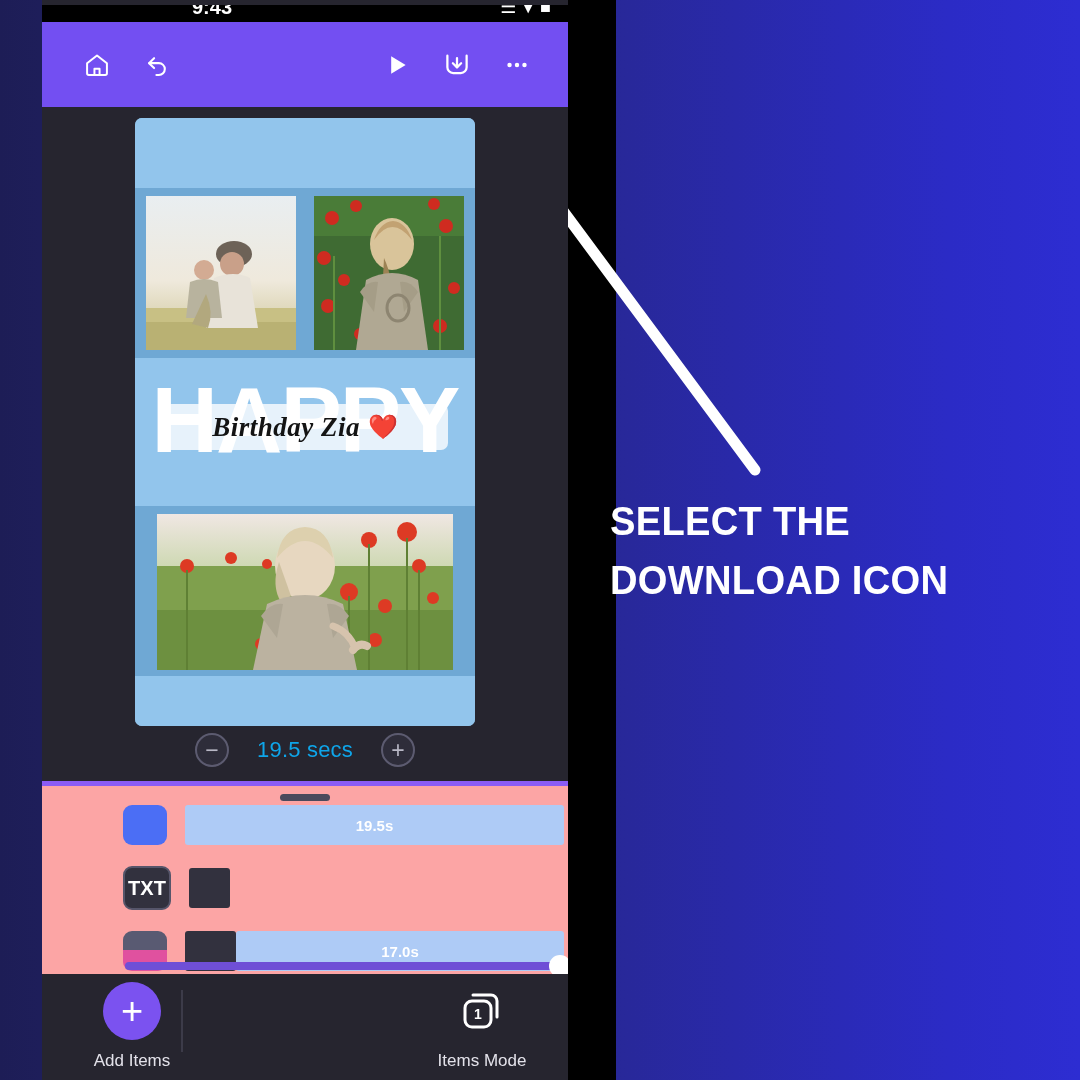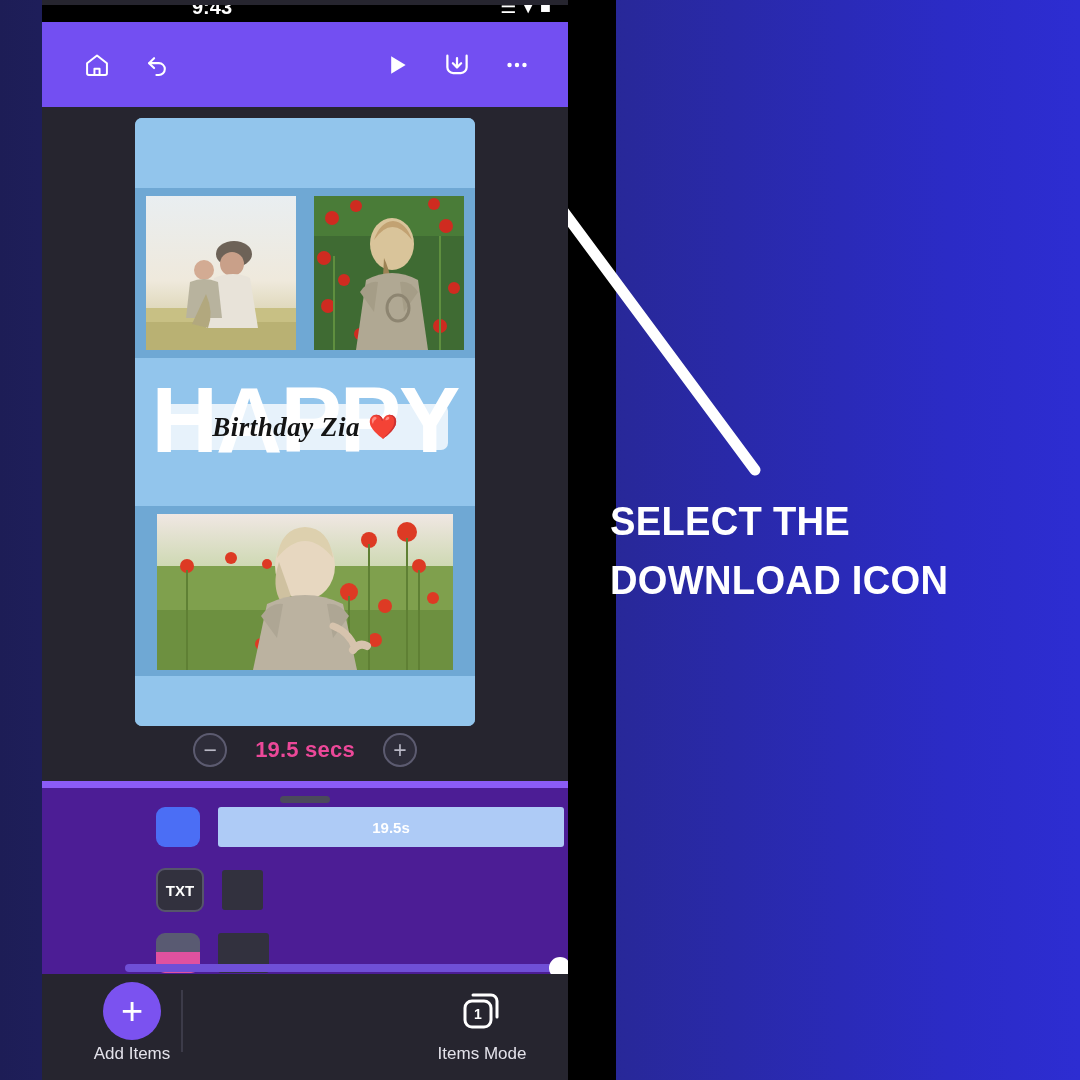--- a/index.html
+++ b/index.html
@@ -74,36 +74,36 @@
   #duration{
     position:absolute;left:0;top:620px;width:526px;height:46px;
     display:flex;align-items:center;justify-content:center;gap:28px;
   }
   .circ-btn{
     width:30px;height:30px;border-radius:50%;border:2px solid #5c5b70;
     display:flex;align-items:center;justify-content:center;
     color:#b9b8c6;font-size:23px;line-height:0;cursor:pointer;
     background:#2e2d3a;
   }
-  #dur-text{color:#ec4899;font-size:22px;font-weight:bold;letter-spacing:0.2px;}
+  #dur-text{color:#0ea5e9;font-size:22px;font-weight:normal;letter-spacing:0.2px;}
 
   
   #timeline{
-    position:absolute;left:0;top:781px;width:526px;height:193px;background:#4c1d95;
-    border-top:7px solid #8b5cf6;
+    position:absolute;left:0;top:781px;width:526px;height:193px;background:#fca5a5;
+    border-top:5px solid #8b5cf6;
   }
   #grab-handle{
     position:absolute;left:50%;top:8px;transform:translateX(-50%);
     width:50px;height:7px;border-radius:4px;background:#4b4a5c;cursor:pointer;
   }
   .track{position:absolute;left:0;width:526px;height:44px;display:flex;align-items:center;}
   .track-thumb{
-    width:44px;height:40px;border-radius:9px;margin-left:114px;flex:0 0 auto;
+    width:44px;height:40px;border-radius:9px;margin-left:81px;flex:0 0 auto;
     display:flex;align-items:center;justify-content:center;overflow:hidden;
-    font-size:15px;font-weight:bold;color:#fff;
+    font-size:20px;font-weight:bold;color:#fff;
   }
   .track-lane{
     margin-left:18px;height:40px;flex:1 1 auto;margin-right:4px;position:relative;
   }
   .clip{
     position:absolute;top:0;height:40px;background:#aecbf6;border-radius:3px;
     display:flex;align-items:center;justify-content:center;
     color:#ffffff;font-size:15px;font-weight:bold;
   }
   .gap{
@@ -121,21 +121,21 @@
   
   #bottombar{
     position:absolute;left:0;top:974px;width:526px;height:106px;background:#26252f;
   }
   #add-items{position:absolute;left:22px;top:8px;width:136px;text-align:center;cursor:pointer;}
   #plus-circle{
     width:58px;height:58px;border-radius:50%;background:#7b52f0;margin:0 auto;
     display:flex;align-items:center;justify-content:center;color:#fff;
     font-size:38px;line-height:0;font-weight:300;
   }
-  .bb-label{color:#e3e2ea;font-size:17px;margin-top:4px;display:block;}
+  .bb-label{color:#e3e2ea;font-size:17px;margin-top:11px;display:block;}
   #divider{position:absolute;left:139px;top:16px;width:2px;height:62px;background:#3c3b49;}
   #scene-mode{position:absolute;right:16px;top:8px;width:140px;text-align:center;cursor:pointer;}
   #scene-icon{height:58px;display:flex;align-items:center;justify-content:center;}
 </style>
 </head>
 <body>
 
 <div id="bg-gradient"></div>
 <div id="black-gap"></div>
 
@@ -336,20 +336,21 @@
       <div class="track-thumb" style="background:#32313e;border:2px solid #56556a;">TXT</div>
       <div class="track-lane">
         <div class="gap" style="width:41px;"></div>
       </div>
     </div>
 
     <div class="track" style="top:143px;">
       <div class="track-thumb" style="background:linear-gradient(#595a72 0%,#595a72 48%,#e0519f 48%,#e0519f 100%);"></div>
       <div class="track-lane">
         <div class="gap" style="width:51px;"></div>
+        <div class="clip" style="left:51px;right:0;">17.0s</div>
       </div>
     </div>
 
     <div id="scrollbar">
       <div id="scroll-knob"></div>
     </div>
   </div>
 
   <div id="bottombar">
     <div id="add-items">

